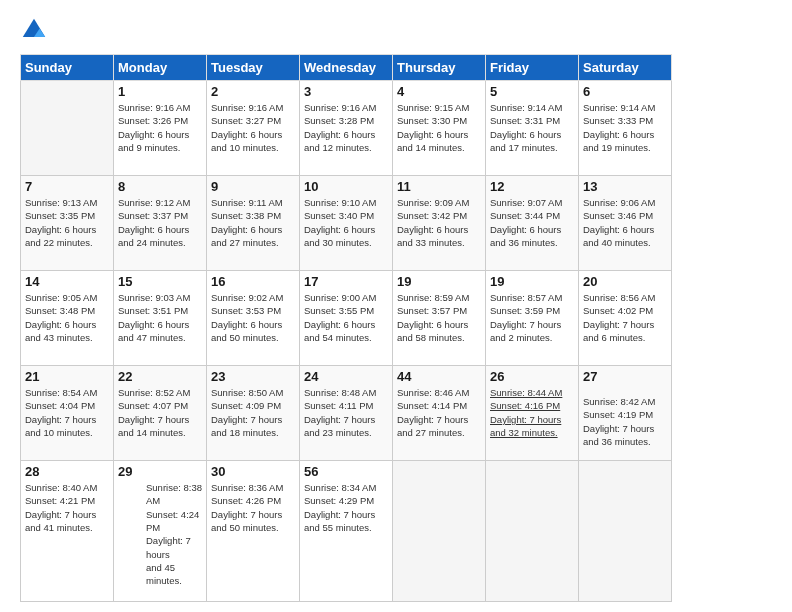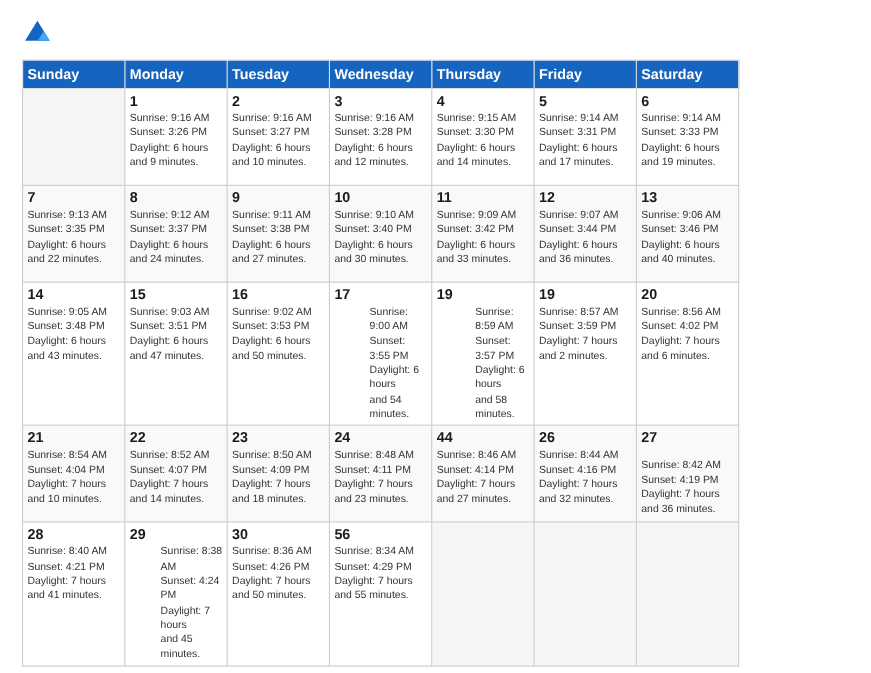--- a/index.html
+++ b/index.html
@@ -238,28 +238,28 @@
           </td>
           <td>
             <div class="day-num">16</div>
             <div class="day-info" style="white-space: pre-line;">Sunrise: 9:02 AM
 Sunset: 3:53 PM
 Daylight: 6 hours
 and 50 minutes.</div>
           </td>
           <td>
             <div class="day-num">17</div>
-            <div class="day-info" style="white-space: pre-line; margin-left: 32px;">Sunrise: 9:00 AM
+            <div class="day-info" style="white-space: pre-line;">Sunrise: 9:00 AM
 Sunset: 3:55 PM
 Daylight: 6 hours
 and 54 minutes.</div>
           </td>
           <td>
             <div class="day-num">19</div>
-            <div class="day-info" style="white-space: pre-line; margin-left: 35px;">Sunrise: 8:59 AM
+            <div class="day-info" style="white-space: pre-line;">Sunrise: 8:59 AM
 Sunset: 3:57 PM
 Daylight: 6 hours
 and 58 minutes.</div>
           </td>
           <td>
             <div class="day-num">19</div>
             <div class="day-info" style="white-space: pre-line;">Sunrise: 8:57 AM
 Sunset: 3:59 PM
 Daylight: 7 hours
 and 2 minutes.</div>
@@ -303,21 +303,21 @@
           </td>
           <td>
             <div class="day-num">44</div>
             <div class="day-info" style="white-space: pre-line;">Sunrise: 8:46 AM
 Sunset: 4:14 PM
 Daylight: 7 hours
 and 27 minutes.</div>
           </td>
           <td>
             <div class="day-num">26</div>
-            <div class="day-info" style="white-space: pre-line;">Sunrise: 8:44 AM
+            <div class="day-info" style="white-space: pre-line; text-decoration: underline;">Sunrise: 8:44 AM
 Sunset: 4:16 PM
 Daylight: 7 hours
 and 32 minutes.</div>
           </td>
           <td>
             <div class="day-num">27</div>
             <div class="day-info" style="white-space: pre-line; margin-top: 11px;">Sunrise: 8:42 AM
 Sunset: 4:19 PM
 Daylight: 7 hours
 and 36 minutes.</div>

